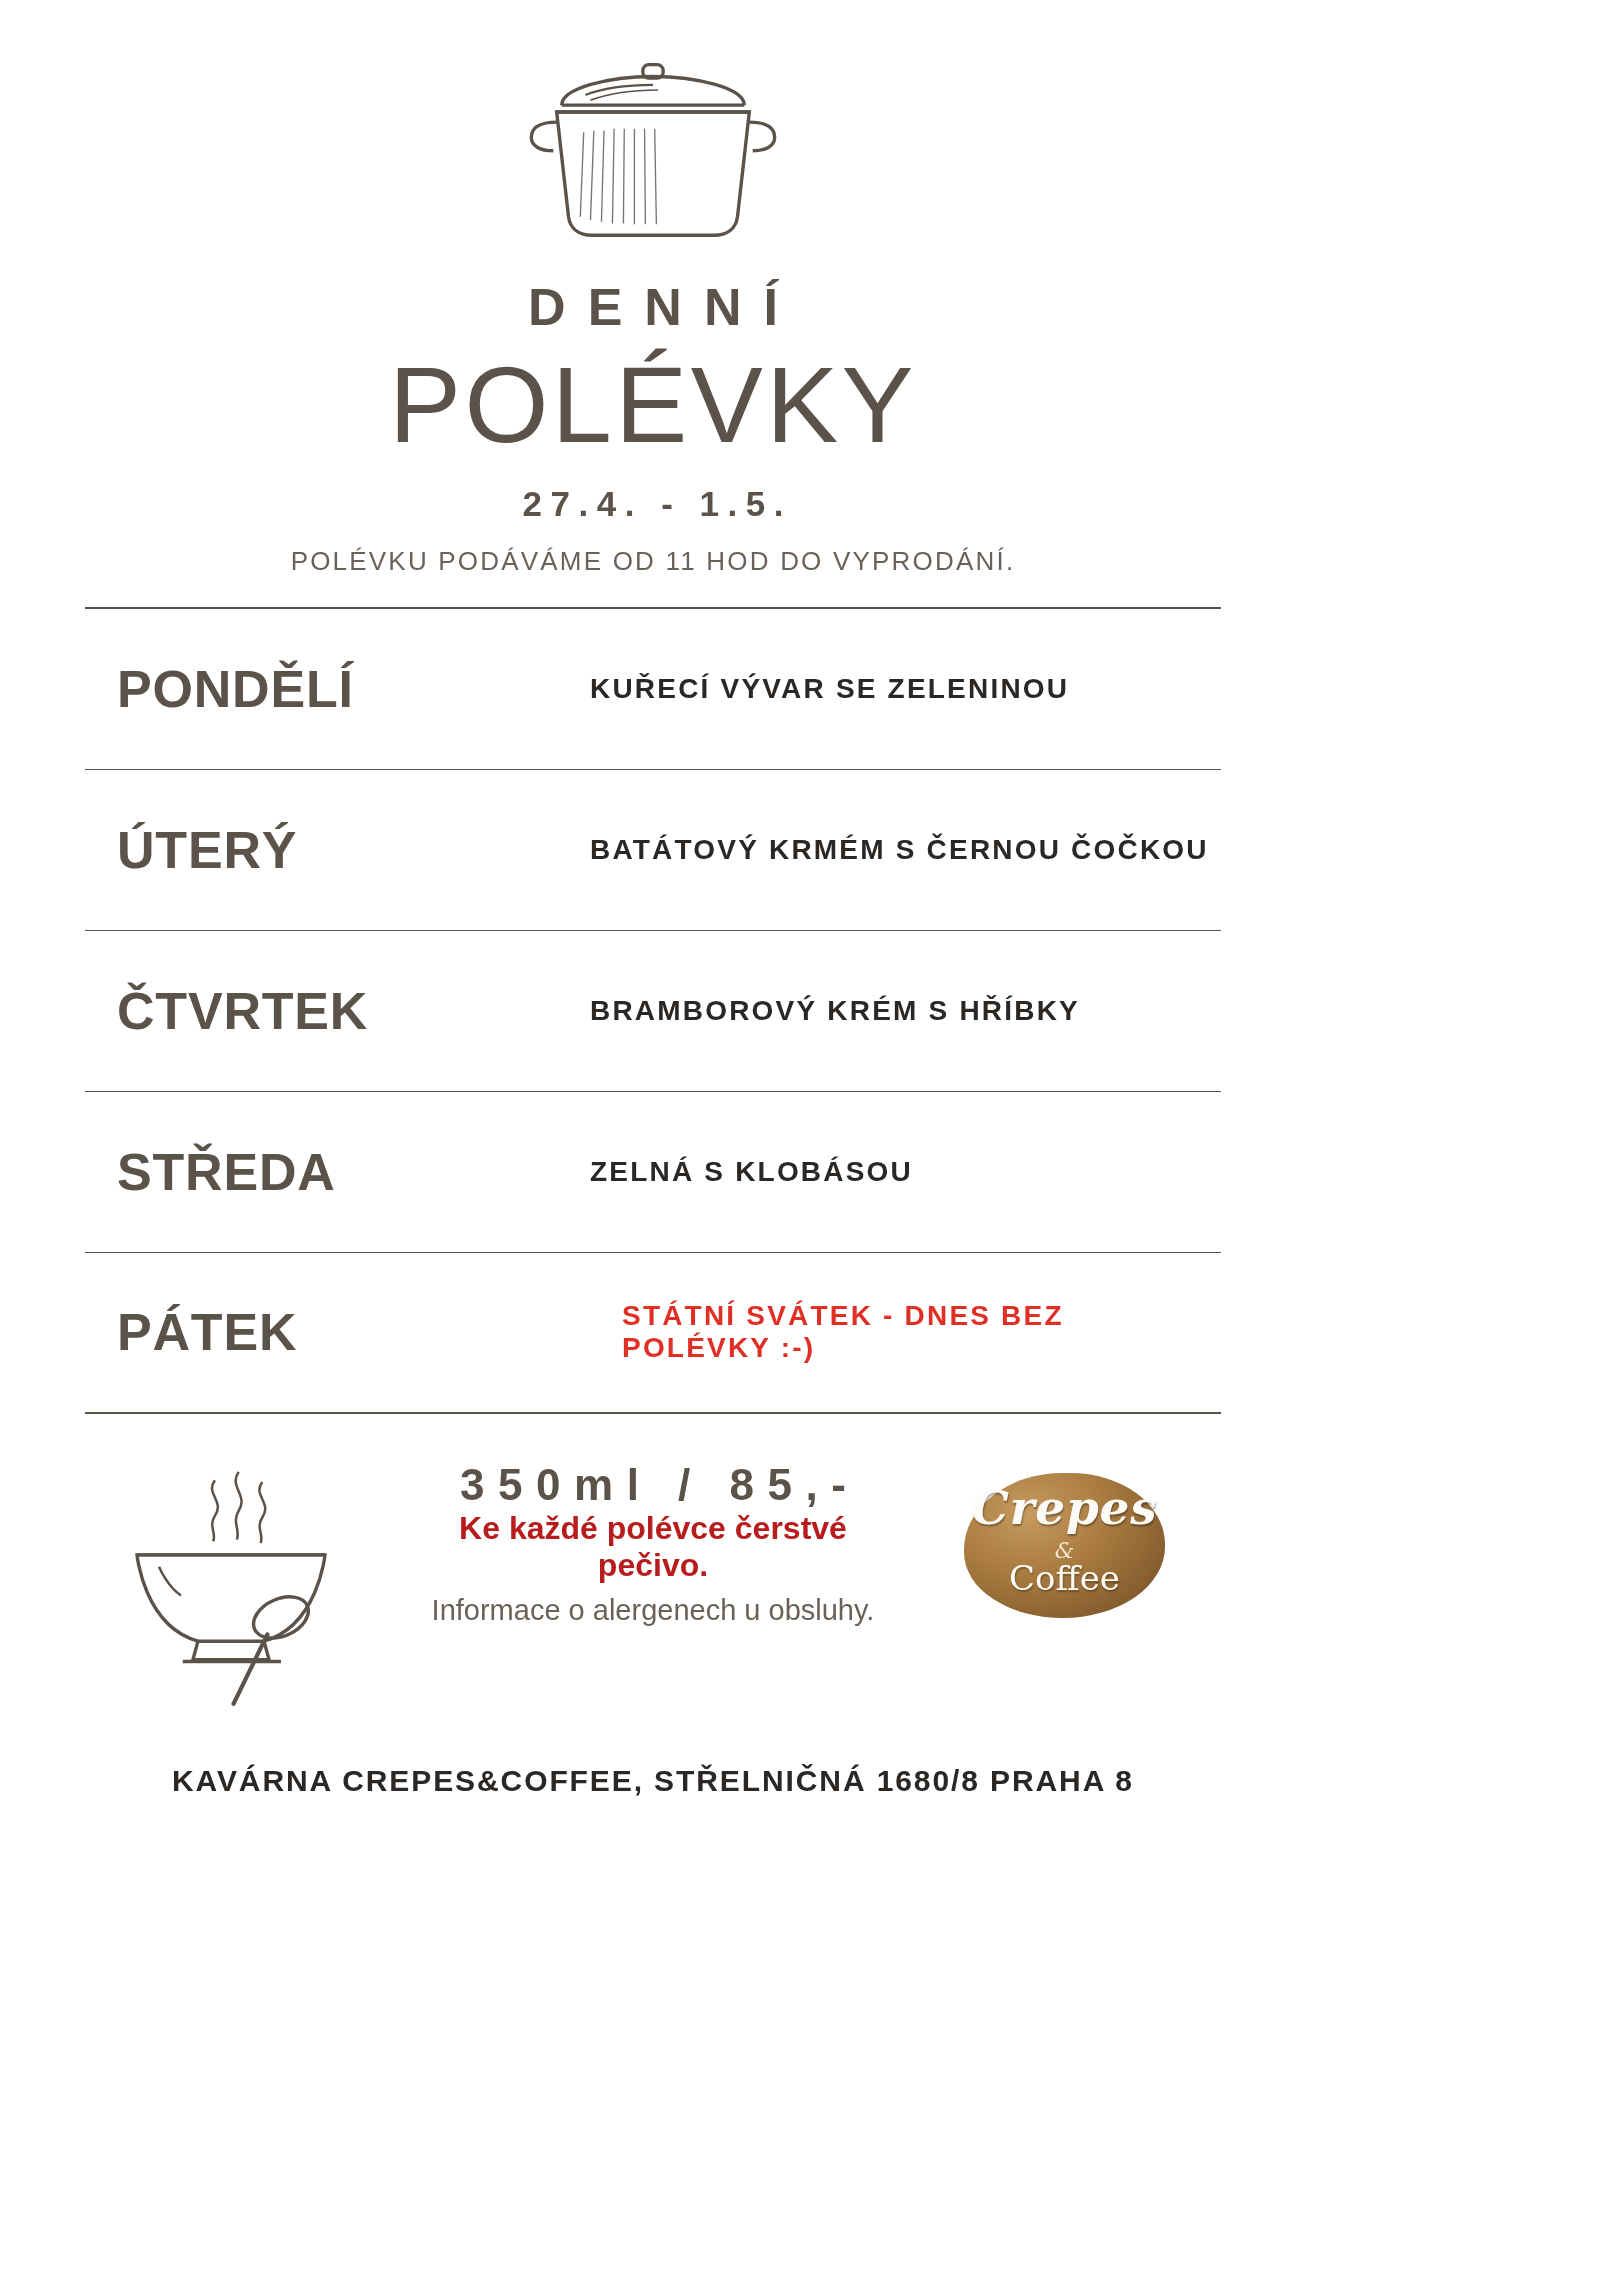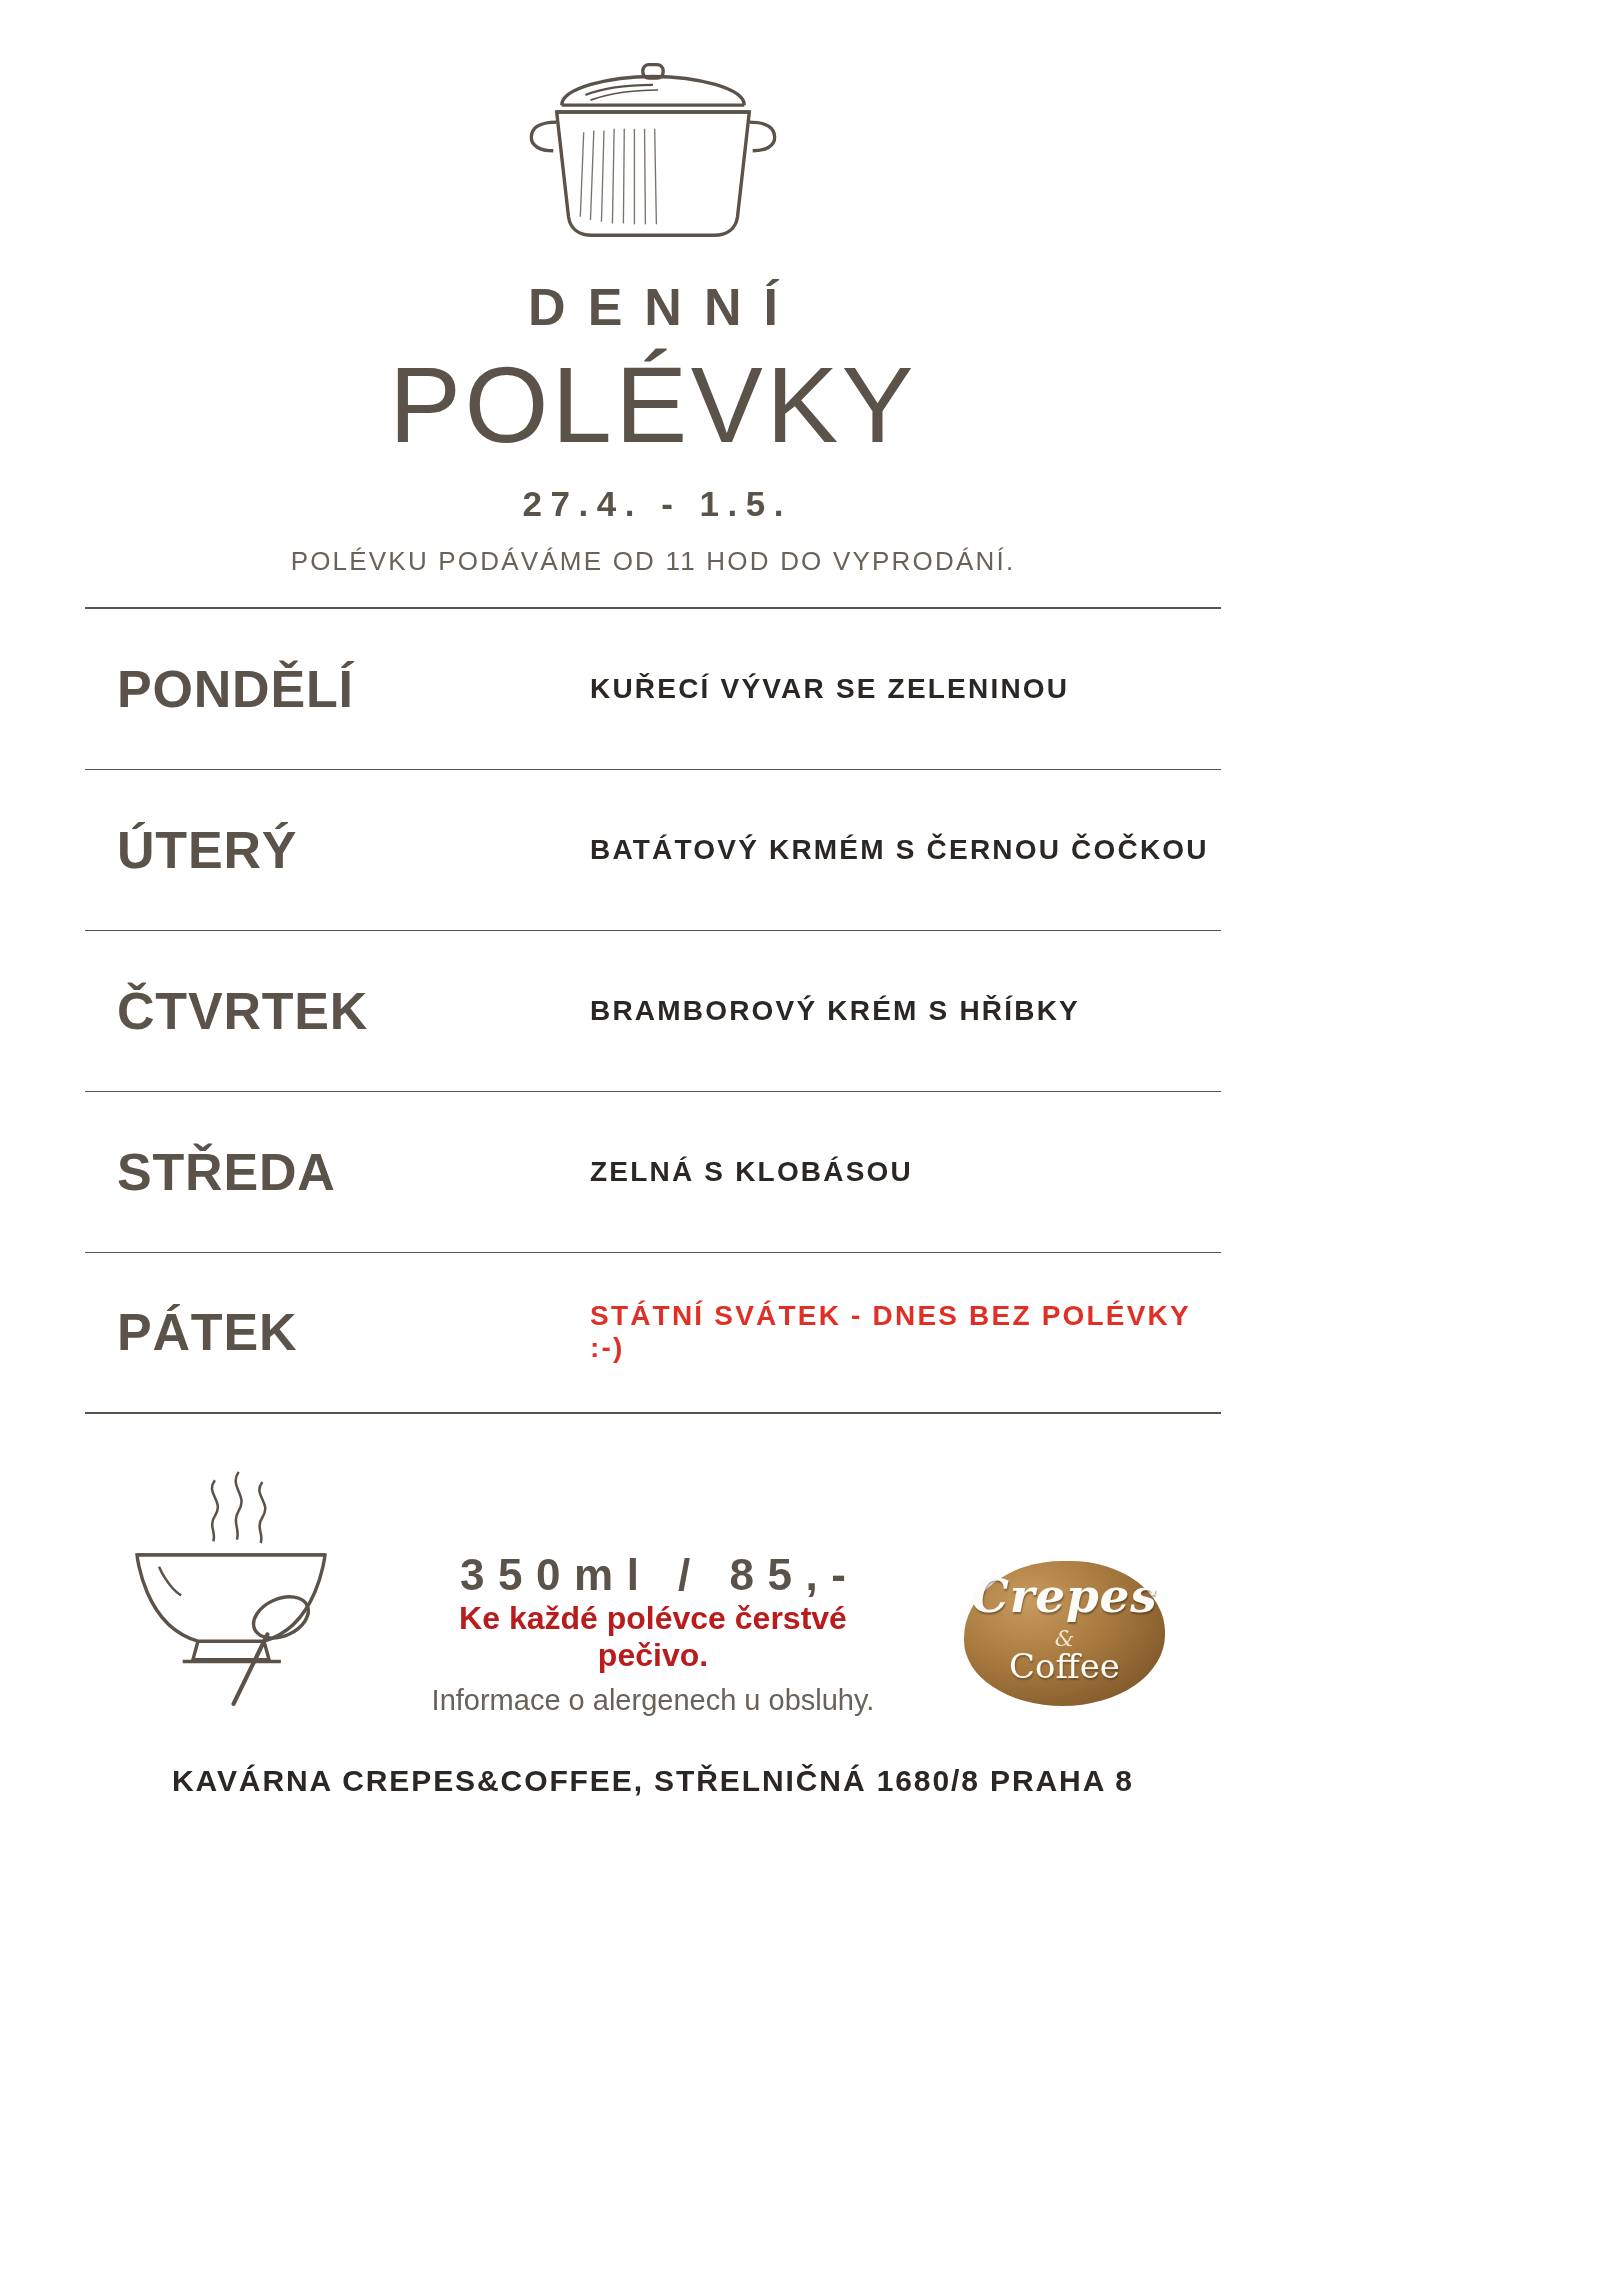--- a/index.html
+++ b/index.html
@@ -75,20 +75,21 @@
   .menu-row {
     display: flex;
     align-items: center;
     border-bottom: 1.7px solid #5b5249;
     min-height: 161px;
     padding: 0 8.5px 0 32px;
     box-sizing: border-box;
   }
   .menu-row:last-child {
     border-bottom: 2.5px solid #5b5249;
+    gap: 32px;
   }
   .day {
     flex: 0 0 473px;
     font-size: 52px;
     font-weight: 700;
     letter-spacing: 0.8px;
     color: #5b5249;
   }
   .soup {
     font-size: 28px;
@@ -96,21 +97,21 @@
     letter-spacing: 2.2px;
     color: #2b2724;
   }
   .soup.holiday {
     color: #e03026;
   }
 
   
   .footer {
     display: flex;
-    align-items: flex-end;
+    align-items: flex-start;
     margin-top: 46px;
     padding: 0 17px;
     gap: 28px;
   }
   .bowl-wrap {
     flex: 0 0 279px;
     display: flex;
     justify-content: center;
   }
   .footer-center {

